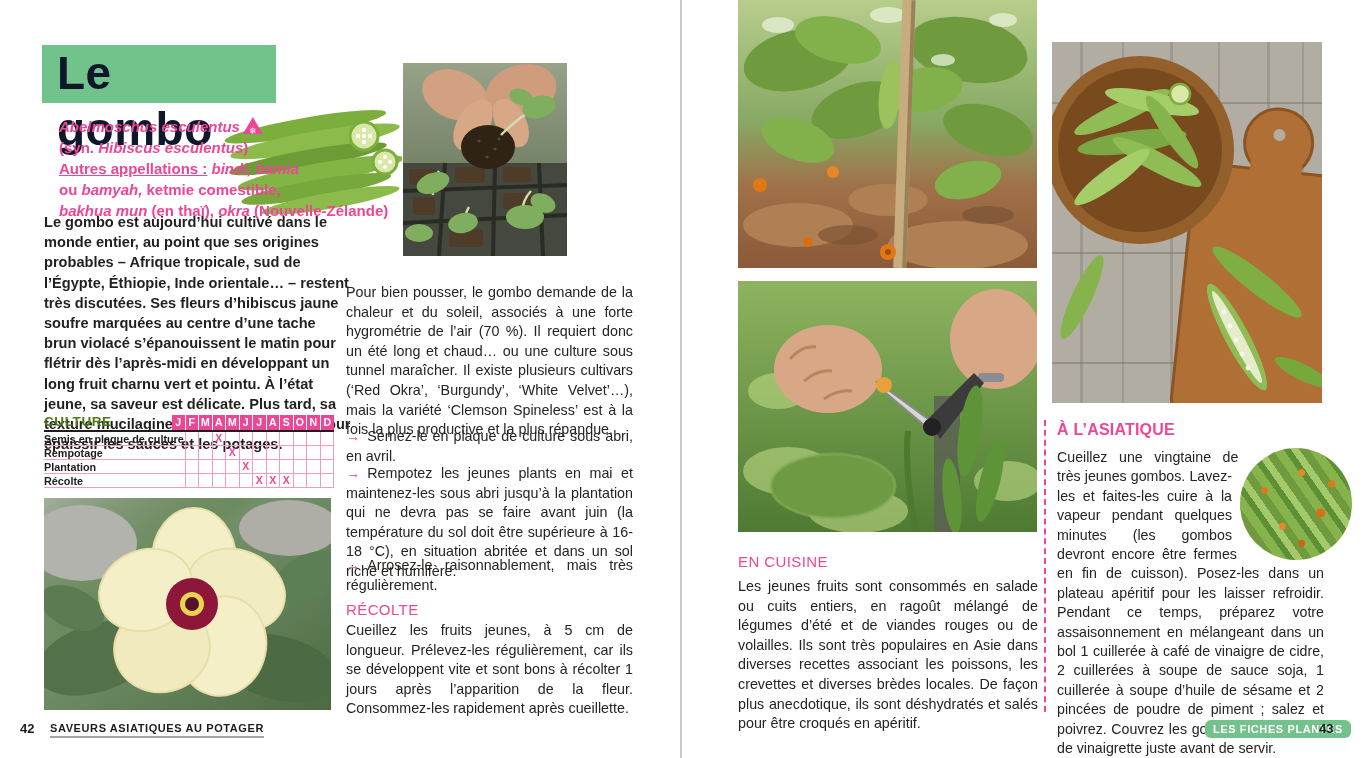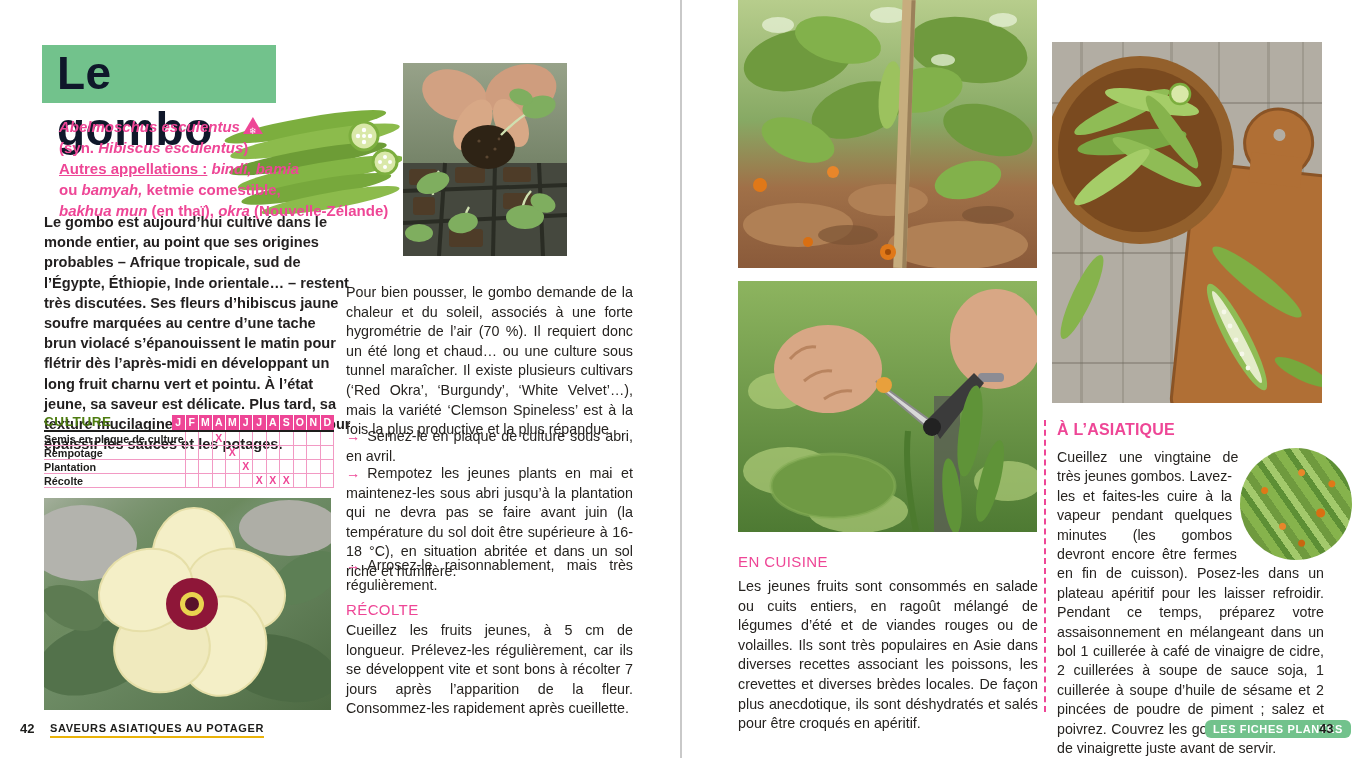--- a/index.html
+++ b/index.html
@@ -75,21 +75,21 @@
           radial-gradient(circle at 38% 70%, #e8862a 0 3px, rgba(0,0,0,0) 4px),
           radial-gradient(circle at 82% 32%, #e07818 0 3px, rgba(0,0,0,0) 4px),
           radial-gradient(circle at 55% 85%, #c9660f 0 3px, rgba(0,0,0,0) 4px),
           repeating-linear-gradient(55deg, #86b34c 0 9px, #5d8f35 9px 15px, #a3c96b 15px 22px, #6f9a3e 22px 30px); }
 
   
   .pageno { font-size:13px; font-weight:bold; color:#1d1d1b; }
   .pn-left { left:20px; top:721px; }
   .pn-right { left:1319px; top:721px; }
   .foot-left { left:50px; top:722px; font-size:11px; font-weight:bold; letter-spacing:.6px;
-               color:#1d1d1b; border-bottom:2px solid #eab308; padding-bottom:2px; }
+               color:#1d1d1b; border-bottom:2px solid #a3a3a3; padding-bottom:2px; }
   .foot-badge { left:1205px; top:720px; background:#72c28c; color:#fff; font-size:11px; font-weight:bold;
                 letter-spacing:.6px; padding:3px 8px 3px 8px;border-radius:6px; }
 </style>
 </head>
 <body>
 
 <div class="spread">
 
   <div class="abs gutter"></div>
 
@@ -314,21 +314,21 @@
     </g>
   </svg>
 
   <p class="abs body-txt just grow-para">Pour bien pousser, le gombo demande de la chaleur et du soleil, associés à une forte hygrométrie de l’air (70 %). Il requiert donc un été long et chaud… ou une culture sous tunnel maraîcher. Il existe plusieurs cultivars (‘Red Okra’, ‘Burgundy’, ‘White Velvet’…), mais la variété ‘Clemson Spineless’ est à la fois la plus productive et la plus répandue.</p>
 
   <p class="abs body-txt just bullet b1"><span class="arr">→</span><span>Semez-le en plaque de culture sous abri, en avril.</span></p>
   <p class="abs body-txt just bullet b2"><span class="arr">→</span><span>Rempotez les jeunes plants en mai et maintenez-les sous abri jusqu’à la plantation qui ne devra pas se faire avant juin (la température du sol doit être supérieure à 16-18 °C), en situation abritée et dans un sol riche et humifère.</span></p>
   <p class="abs body-txt just bullet b3"><span class="arr">→</span><span>Arrosez-le raisonnablement, mais très régulièrement.</span></p>
 
   <h3 class="abs sec-head recolte-head">RÉCOLTE</h3>
-  <p class="abs body-txt just recolte-para">Cueillez les fruits jeunes, à 5 cm de longueur. Prélevez-les régulièrement, car ils se développent vite et sont bons à récolter 7 jours après l’apparition de la fleur. Consommez-les rapidement après cueillette.</p>
+  <p class="abs body-txt just recolte-para">Cueillez les fruits jeunes, à 5 cm de longueur. Prélevez-les régulièrement, car ils se développent vite et sont bons à récolter 1 jours après l’apparition de la fleur. Consommez-les rapidement après cueillette.</p>
 
   <div class="abs pageno pn-left">42</div>
   <div class="abs foot-left">SAVEURS ASIATIQUES AU POTAGER</div>
 
   <svg class="abs photo garden-photo" viewBox="0 0 299 268" preserveAspectRatio="none">
     <defs>
       <linearGradient id="gbg" x1="0" y1="0" x2="0" y2="1">
         <stop offset="0" stop-color="#b7cd8c"></stop>
           <stop offset=".45" stop-color="#87a964"></stop>
         <stop offset=".7" stop-color="#a07048"></stop>

